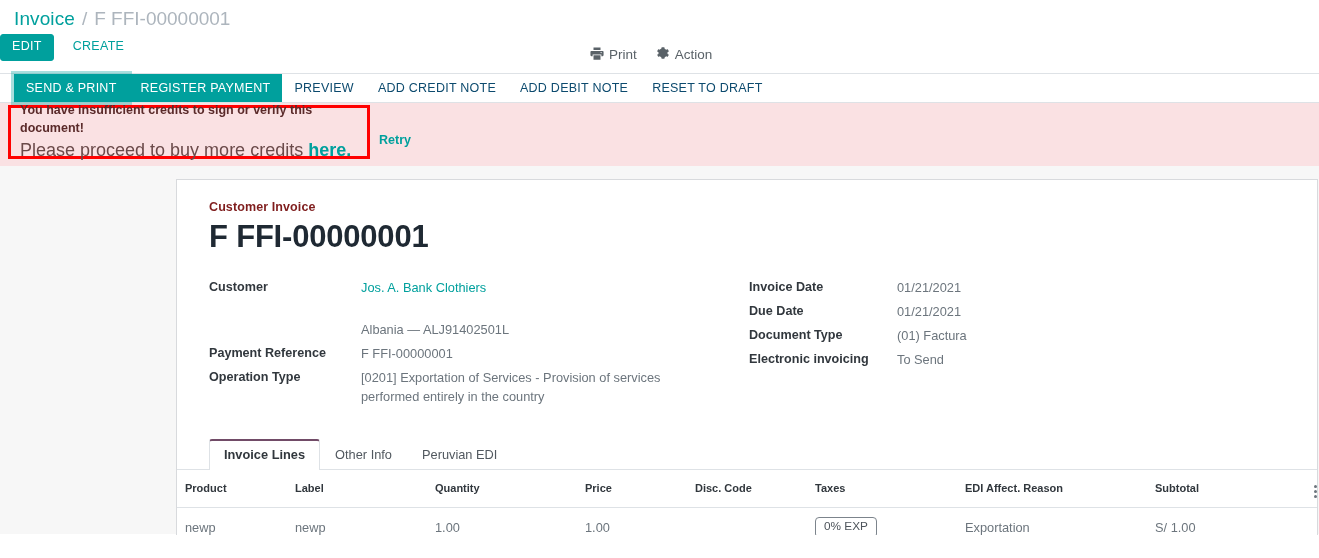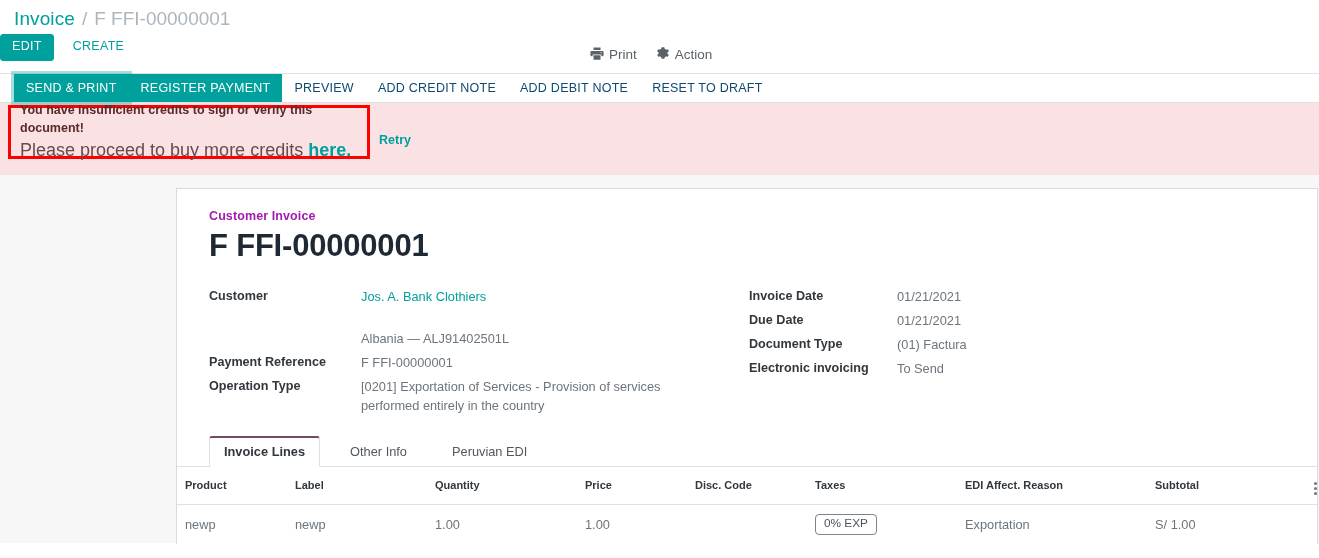--- a/index.html
+++ b/index.html
@@ -116,21 +116,21 @@
   .sb-btn.focused {
     box-shadow: 0 0 0 3px rgba(0,160,157,.34);
     position: relative;
     z-index: 2;
   }
 
   
   .alert-wrap {
     background: #f8d7da;
     background: #fae1e3;
-    height: 72px;
+    height: 63px;
     position: relative;
     display: flex;
     align-items: center;
   }
   .alert-text-box {
     position: absolute;
     left: 8px;
     top: 2px;
     width: 362px;
     height: 54px;
@@ -180,21 +180,21 @@
     background: #ffffff;
     border: 1px solid #d8dadd;
     border-bottom: none;
     height: 356px;
     padding: 20px 32px 0 32px;
     overflow: hidden;
   }
   .sheet-sublabel {
     font-size: 12.5px;
     font-weight: bold;
-    color: #a21caf;
+    color: #7f1d1d;
     margin-bottom: 5px;
     letter-spacing: .1px;
   }
   .sheet-title {
     font-size: 31px;
     font-weight: bold;
     color: #1f2933;
     letter-spacing: -.2px;
     margin: 0 0 22px 0;
     line-height: 1.15;
@@ -231,29 +231,28 @@
   .fval.link {
     color: #00A09D;
     cursor: pointer;
   }
   .fval.wide { max-width: 330px; }
   .spacer-row { height: 18px; }
   .col-right .flabel { width: 148px; flex: 0 0 148px; }
 
   
   .notebook {
-    margin-top: 20px;
+    margin-top: 32px;
     margin-left: -32px;
     margin-right: -32px;
     padding-left: 32px;
     border-bottom: 1px solid #dee2e6;
     display: flex;
     align-items: flex-end;
     height: 30px;
-    gap: 15px;
   }
   .tab {
     font-size: 12.8px;
     color: #51585f;
     padding: 5px 14px 6px;
     border: 1px solid transparent;
     border-bottom: none;
     cursor: pointer;
     line-height: 1.45;
     background: transparent;

